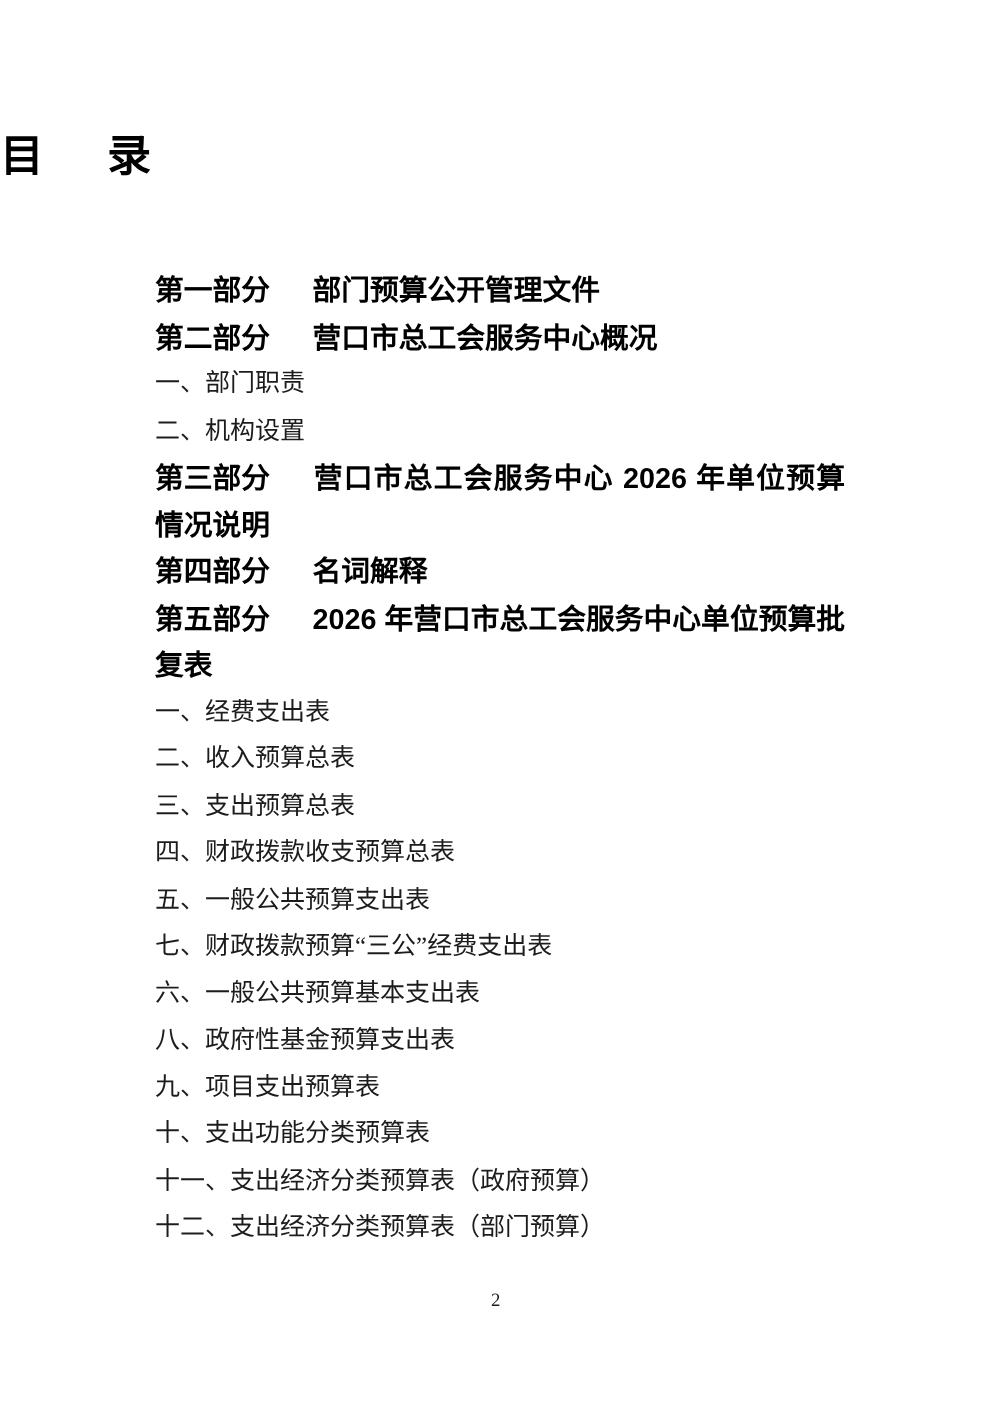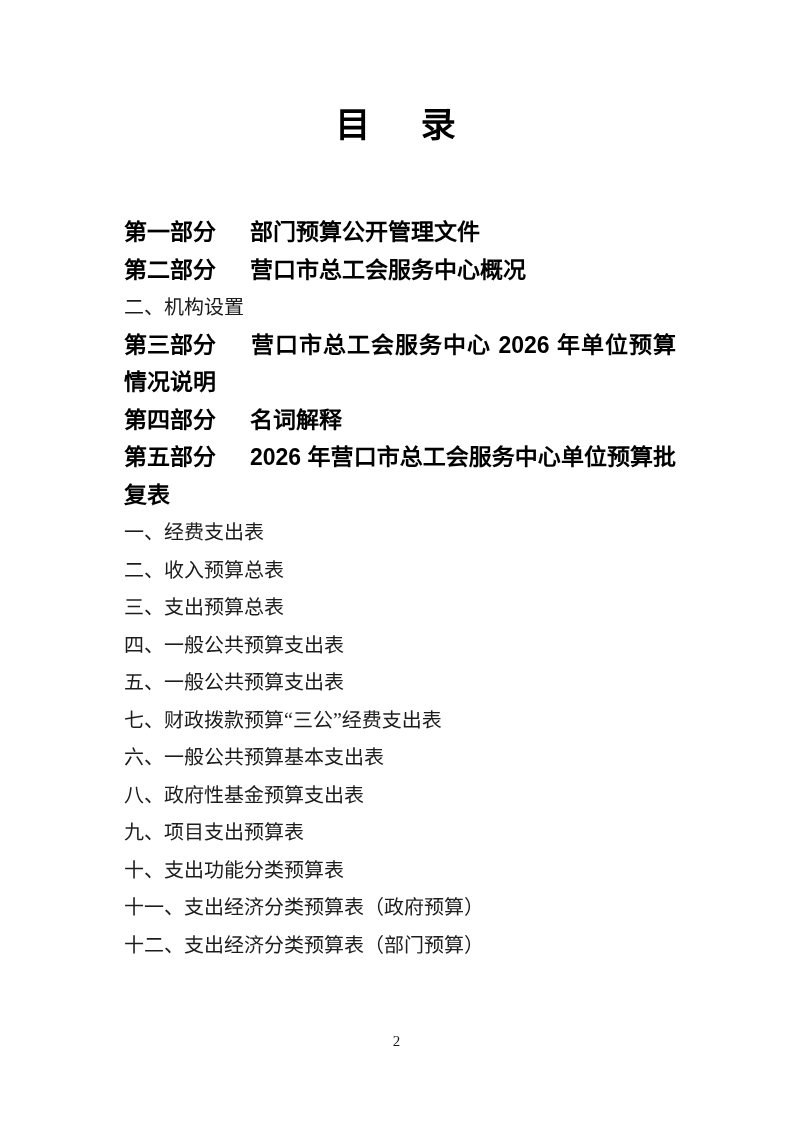--- a/index.html
+++ b/index.html
@@ -19,21 +19,21 @@
     position: absolute;
     inset: 0;
     background: #ffffff;
   }
   .doc-title {
     position: absolute;
     top: 96px;
     left: 0;
     right: 0;
     margin: 0;
-    text-align: center;
+    text-align: left;
     font-size: 35px;
     font-weight: 700;
     letter-spacing: 2px;
     white-space: pre;
     font-family: "Liberation Sans", "DejaVu Sans", sans-serif;
     color: #000000;
   }
   .toc {
     position: absolute;
     top: 214px;
@@ -81,32 +81,33 @@
 <div class="page">
 
   <h1 class="doc-title">目　 录</h1>
 
   <div class="toc">
 
     <p class="section-line"><span class="section-label">第一部分</span><span>部门预算公开管理文件</span></p>
 
     <p class="section-line"><span class="section-label">第二部分</span><span>营口市总工会服务中心概况</span></p>
 
+    <p class="item-line">一、部门职责</p>
     <p class="item-line">二、机构设置</p>
 
     <p class="section-line"><span class="section-label">第三部分</span><span>营口市总工会服务中心 2026 年单位预算情况说明</span></p>
 
     <p class="section-line"><span class="section-label">第四部分</span><span>名词解释</span></p>
 
     <p class="section-line"><span class="section-label">第五部分</span><span>2026 年营口市总工会服务中心单位预算批复表</span></p>
 
     <p class="item-line">一、经费支出表</p>
     <p class="item-line">二、收入预算总表</p>
     <p class="item-line">三、支出预算总表</p>
-    <p class="item-line">四、一般公共预算支出表</p>
+    <p class="item-line">四、财政拨款收支预算总表</p>
     <p class="item-line">五、一般公共预算支出表</p>
     <p class="item-line">七、财政拨款预算“三公”经费支出表</p>
     <p class="item-line">六、一般公共预算基本支出表</p>
     <p class="item-line">八、政府性基金预算支出表</p>
     <p class="item-line">九、项目支出预算表</p>
     <p class="item-line">十、支出功能分类预算表</p>
     <p class="item-line">十一、支出经济分类预算表（政府预算）</p>
     <p class="item-line">十二、支出经济分类预算表（部门预算）</p>
 
   </div>

